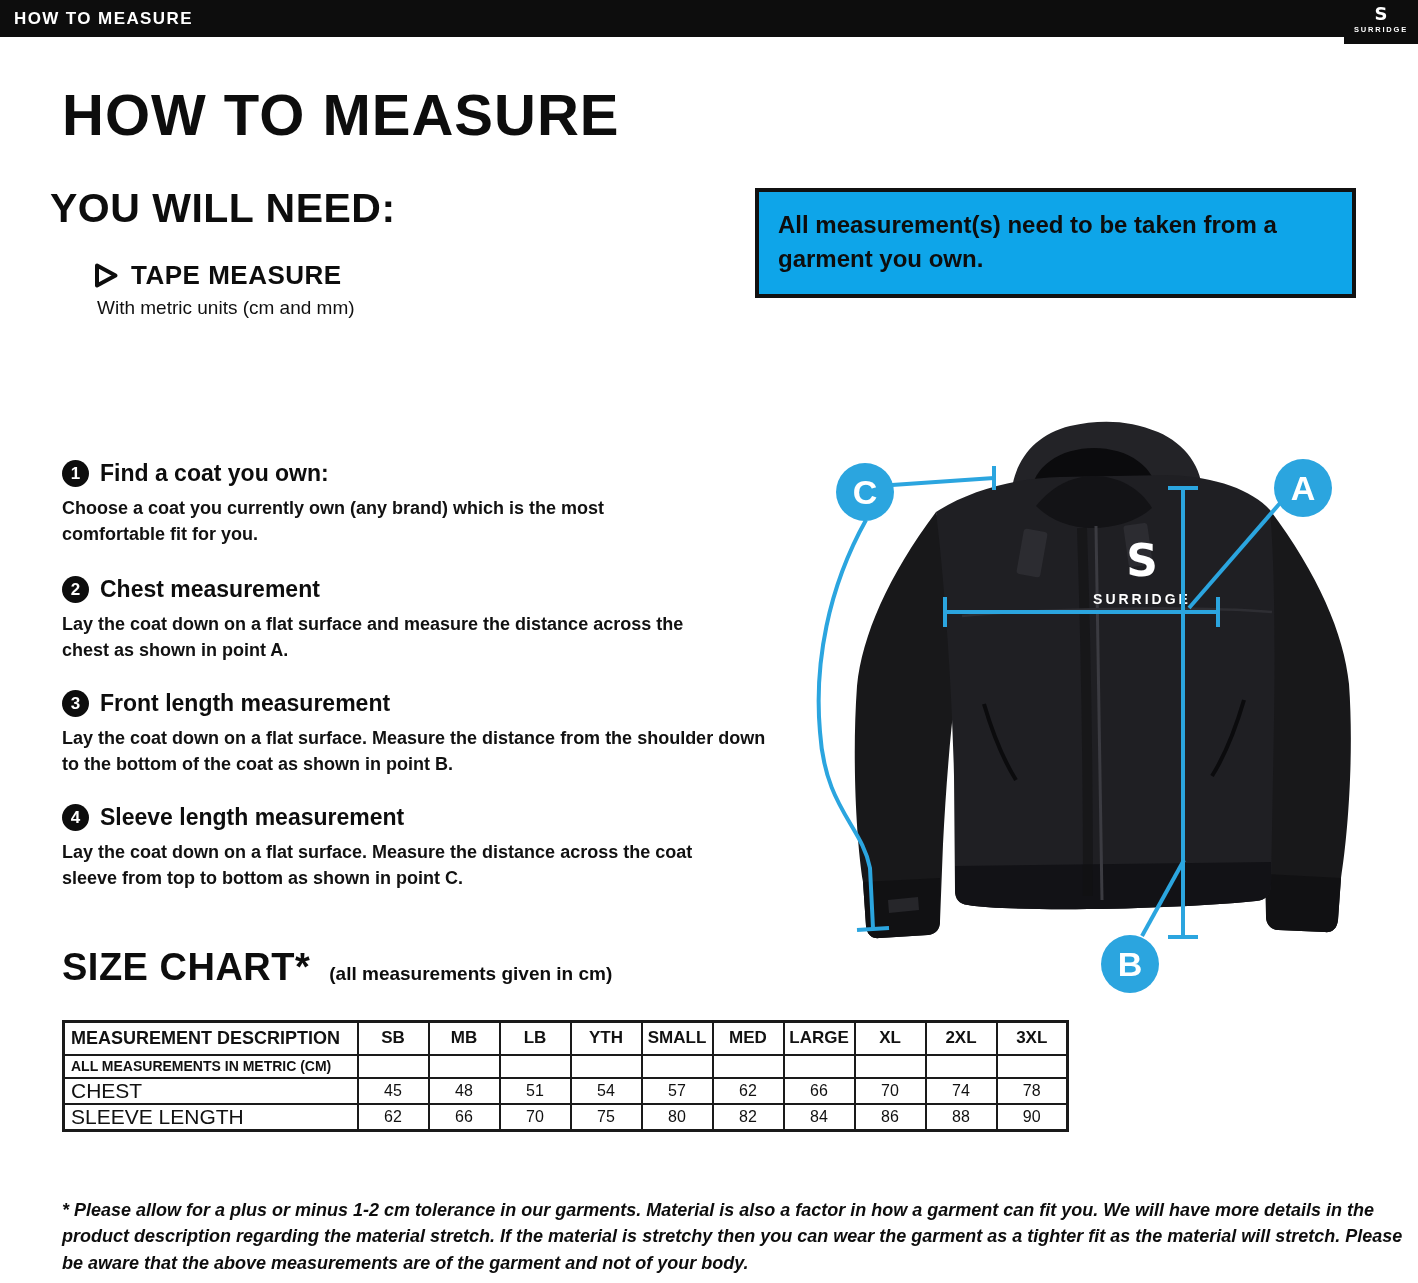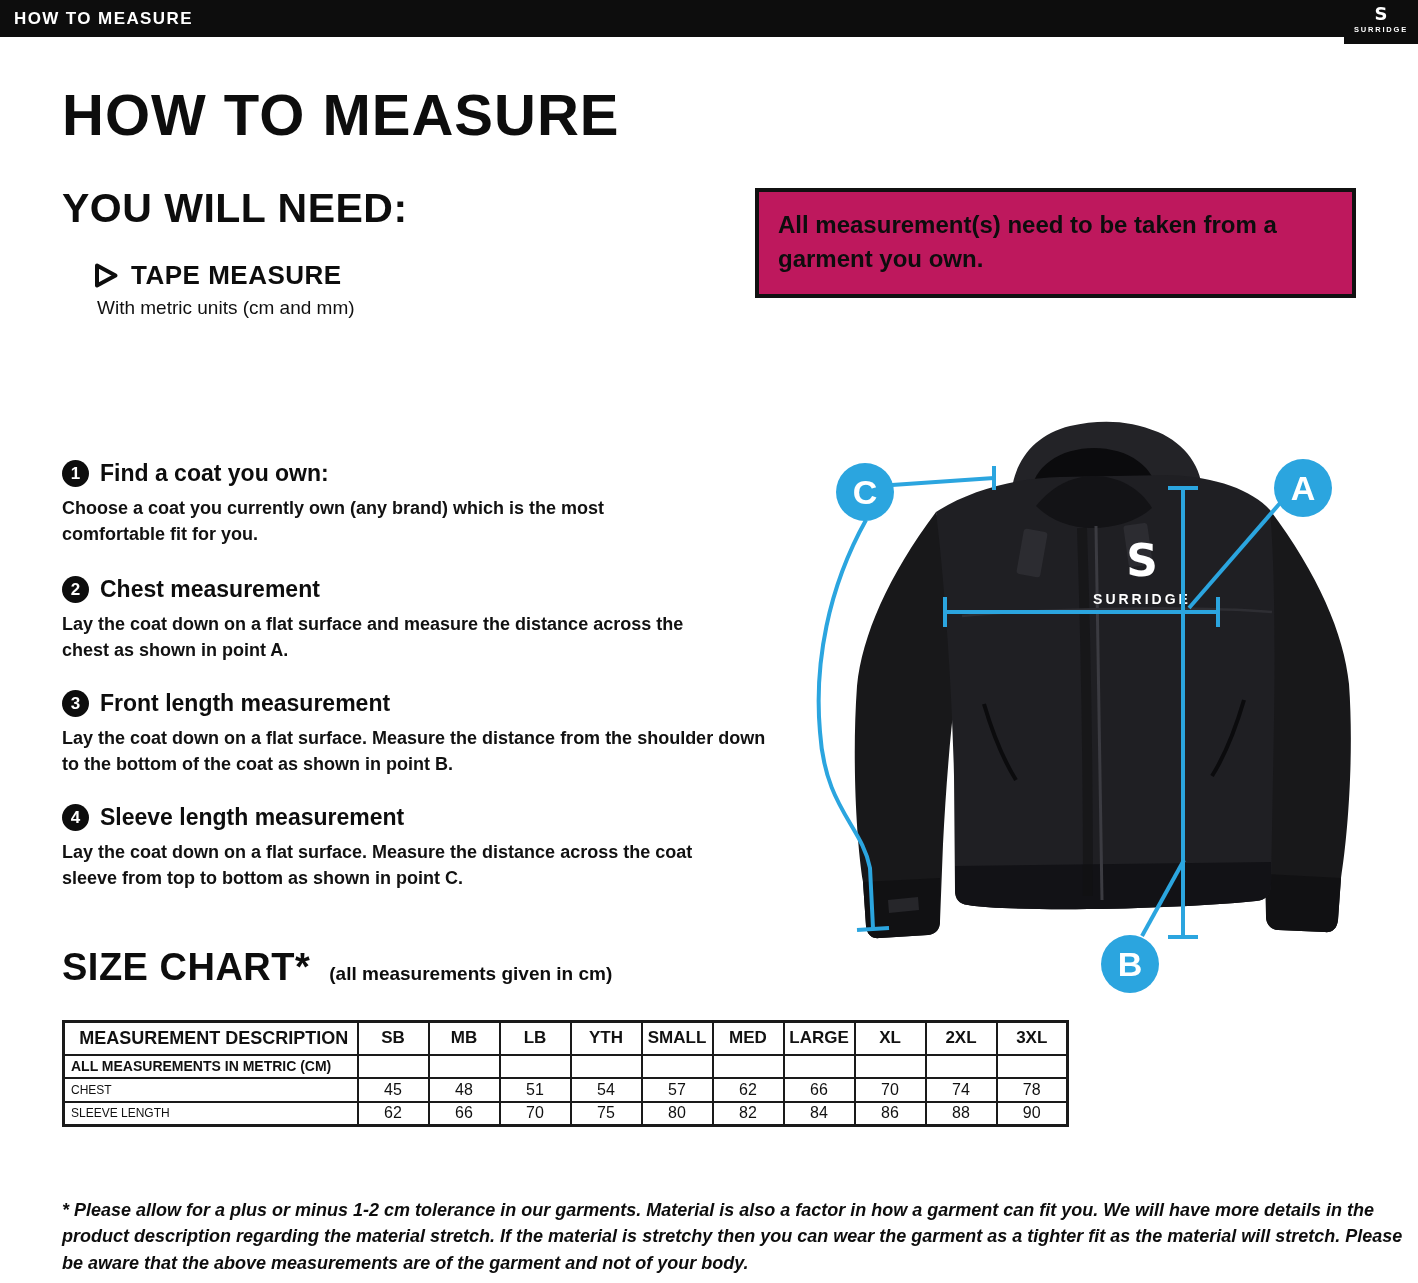--- a/index.html
+++ b/index.html
@@ -10,59 +10,59 @@
   
   .topbar { position:absolute; left:0; top:0; width:1418px; height:37px; background:#0d0d0d; }
   .topbar-title { position:absolute; left:14px; top:9px; color:#fff; font-size:17px; font-weight:800; letter-spacing:1.4px; }
   .brand-tab { position:absolute; right:0; top:0; width:74px; height:44px; background:#0d0d0d;
                display:flex; flex-direction:column; align-items:center; justify-content:flex-start; padding-top:5px; }
   .brand-s { color:#fff; font-weight:900; font-size:18px; line-height:1; font-family:"DejaVu Sans", sans-serif; }
   .brand-word { color:#fff; font-weight:700; font-size:7.5px; letter-spacing:1.8px; margin-top:2px; }
 
   
   .page-title { position:absolute; left:62px; top:86px; font-size:58px; line-height:1; font-weight:900; letter-spacing:1px; color:#0d0d0d; }
-  .ywn-heading { position:absolute; left:62px; top:188px; font-size:41px; line-height:1; font-weight:900; letter-spacing:0.5px; color:#0d0d0d; }
+  .ywn-heading { position:absolute; left:50px; top:188px; font-size:41px; line-height:1; font-weight:900; letter-spacing:0.5px; color:#0d0d0d; }
 
   
   .need { position:absolute; left:62px;margin-left:30px; }
   .need-row { display:flex; align-items:center; gap:12px; }
   .tri { width:27px; height:27px; flex:0 0 auto; }
   .need-label { font-size:26px; font-weight:800; letter-spacing:0.5px; color:#0d0d0d; }
   .need-desc { margin:6px 0 0 5px; font-size:19px; font-weight:400; color:#111; }
 
   
   .step { position:absolute; left:62px; }
   .step-row { display:flex; align-items:center; gap:11px; }
   .badge { width:27px; height:27px; border-radius:50%; background:#0d0d0d; color:#fff;
            font-size:17px; font-weight:800; display:flex; align-items:center; justify-content:center; flex:0 0 auto; }
   .step-title { font-size:23px; font-weight:800; color:#0d0d0d; }
   .step-body { margin-top:9px; font-size:18px; font-weight:700; line-height:1.42; color:#111; }
 
   
   .notice { position:absolute; left:755px; top:188px; width:601px; height:110px; border:4px solid #111;
-            padding:16px 19px; font-size:24px; font-weight:800; line-height:1.42; color:#0d0d0d; background:#be185d; }
+            padding:16px 19px; font-size:24px; font-weight:800; line-height:1.42; color:#0d0d0d; background:#0ea5e9; }
 
   
   .diagram { position:absolute; left:770px; top:408px; width:640px; height:592px; }
 
   
   .sc-head { position:absolute; left:62px; top:946px; display:flex; align-items:baseline; gap:19px; }
   .sc-title { font-size:38px; font-weight:900; letter-spacing:0.5px; color:#0d0d0d; }
   .sc-sub { font-size:19px; font-weight:700; color:#0d0d0d; }
 
   table.size { position:absolute; left:62px; top:1020px; width:1007px; border-collapse:collapse; table-layout:fixed;
                border:3px solid #1a1a1a; }
   table.size th, table.size td { border:2px solid #1a1a1a; background:#fff; }
   table.size col.c-desc { width:294px; }
   table.size col.c-val { width:71px; }
   tr.hdr th { height:33px; font-size:17px; font-weight:700; text-align:center; }
-  tr.hdr th.desc { font-size:18px; text-align:center; padding-left:6px; }
+  tr.hdr th.desc { font-size:18px; text-align:left; padding-left:6px; }
   tr.note th { height:23px; font-size:14px; font-weight:700; text-align:left; padding-left:6px; }
   tr.datarow td, tr.datarow th { height:24px; }
-  tr.datarow th.rowlabel { font-size:12px; font-weight:400; text-align:left; padding-left:6px; }
+  tr.datarow th.rowlabel { font-size:21px; font-weight:400; text-align:left; padding-left:6px; }
   tr.datarow td { font-size:16px; font-weight:400; text-align:center; }
 
   
   .footnote { position:absolute; left:62px; top:1197px; width:1348px; font-size:18px; font-weight:700;
               font-style:italic; line-height:1.47; color:#0d0d0d; }
 </style>
 </head>
 <body>
 
 <div class="canvas">

